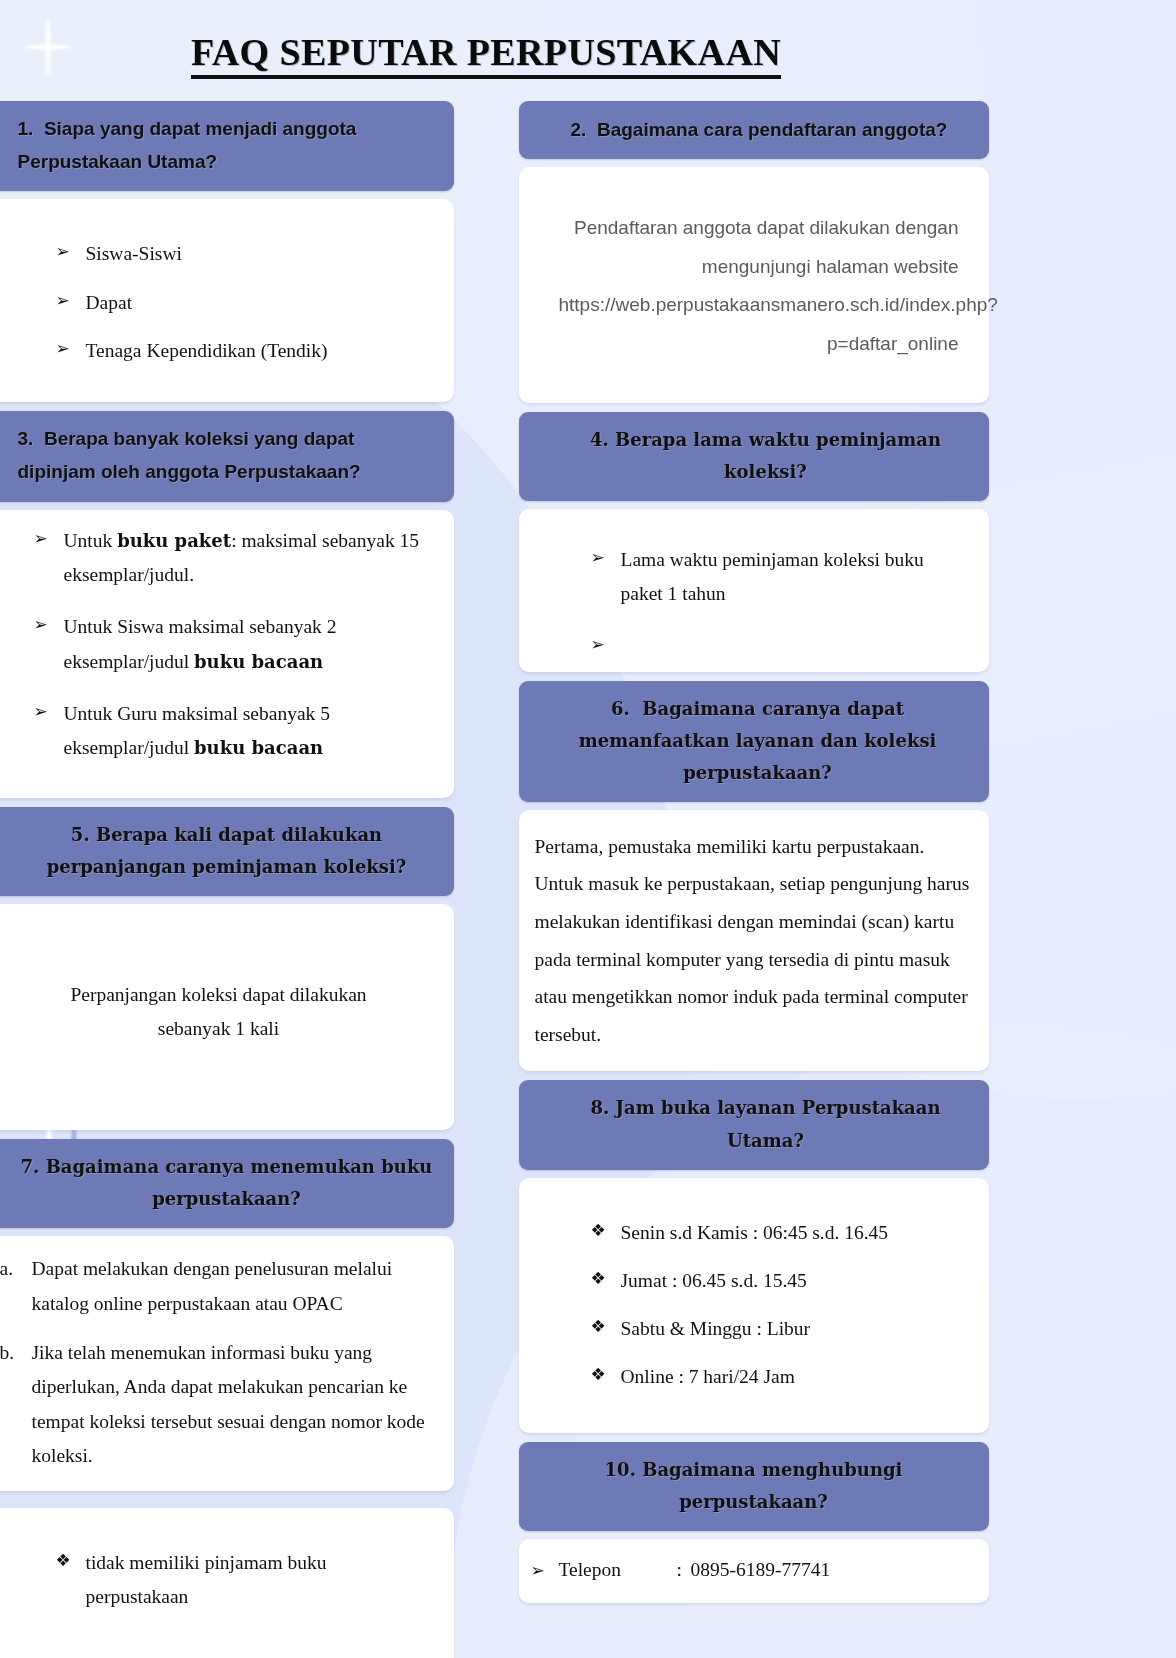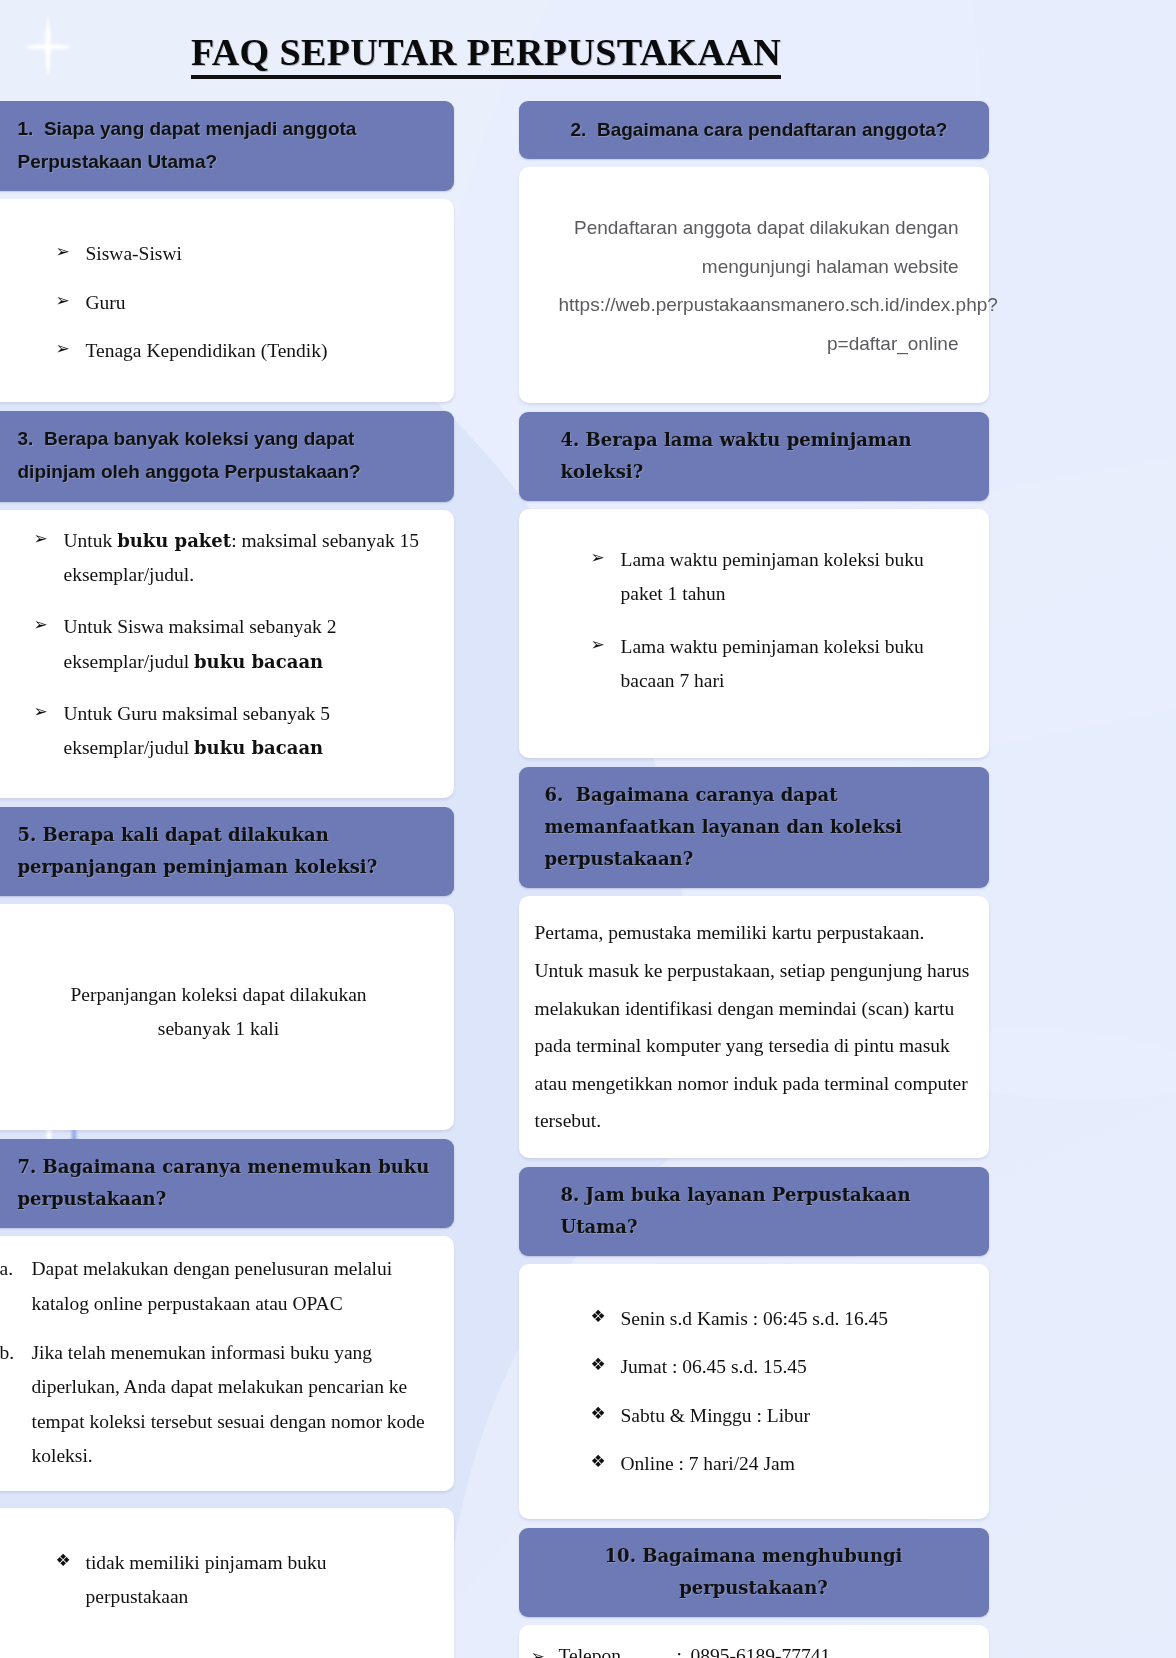--- a/index.html
+++ b/index.html
@@ -157,20 +157,21 @@
   
   .q-sans .q-text {
     font-family: "Liberation Sans", sans-serif;
     font-size: 19px;
     line-height: 1.72;
   }
   .q-serif .q-text {
     font-family: "DejaVu Serif", serif;
     font-size: 18px;
     line-height: 1.78;
+    text-align: center;
   }
   .q-serif-sm .q-text {
     font-family: "DejaVu Serif", serif;
     font-size: 13.2px;
     line-height: 1.82;
   }
 
   .q-indent-1 { padding-left: 34px; }
   .q-center   { text-align: center; }
 
@@ -295,21 +296,21 @@
 
     <div class="col">
 
       <div class="faq-item">
         <div class="q-head q-sans q-indent-1">
           <span class="q-text"><span>1.</span>&nbsp;&nbsp;<span>Siapa yang dapat menjadi anggota Perpustakaan Utama?</span></span>
         </div>
         <div class="a-card pad-lg">
           <ul class="blist indent">
             <li><span class="mk">➢</span><span>Siswa-Siswi</span></li>
-            <li><span class="mk">➢</span><span>Guru</span></li>
+            <li><span class="mk">➢</span><span>Dapat</span></li>
             <li><span class="mk">➢</span><span>Tenaga Kependidikan (Tendik)</span></li>
           </ul>
         </div>
       </div>
 
       <div class="faq-item">
         <div class="q-head q-sans q-indent-1">
           <span class="q-text"><span>3.</span>&nbsp;&nbsp;<span>Berapa banyak koleksi yang dapat dipinjam oleh anggota Perpustakaan?</span></span>
         </div>
         <div class="a-card pad-tight">
@@ -366,21 +367,21 @@
         </div>
       </div>
 
       <div class="faq-item">
         <div class="q-head q-serif" style="padding-left:42px;">
           <span class="q-text"><span>4.</span>&nbsp;<span>Berapa lama waktu peminjaman koleksi?</span></span>
         </div>
         <div class="a-card" style="padding:34px 26px 42px;">
           <ul class="blist indent wide">
             <li><span class="mk">➢</span><span>Lama waktu peminjaman koleksi buku paket 1 tahun</span></li>
-            <li><span class="mk">➢</span><span>Lama waktu peminjaman koleksi buku bacaan 7 hari</span></li>
+            <li><span class="mk">➢</span></li>
           </ul>
         </div>
       </div>
 
       <div class="faq-item">
         <div class="q-head q-serif" style="padding-left:26px;">
           <span class="q-text"><span>6.</span>&nbsp;&nbsp;<span>Bagaimana caranya dapat memanfaatkan layanan dan koleksi perpustakaan?</span></span>
         </div>
         <div class="a-card" style="padding:18px 18px 18px 16px;">
           <div class="para-serif">Pertama, pemustaka memiliki kartu perpustakaan. Untuk masuk ke perpustakaan, setiap pengunjung harus melakukan identifikasi dengan memindai (scan) kartu pada terminal komputer yang tersedia di pintu masuk atau mengetikkan nomor induk pada terminal computer tersebut.</div>

